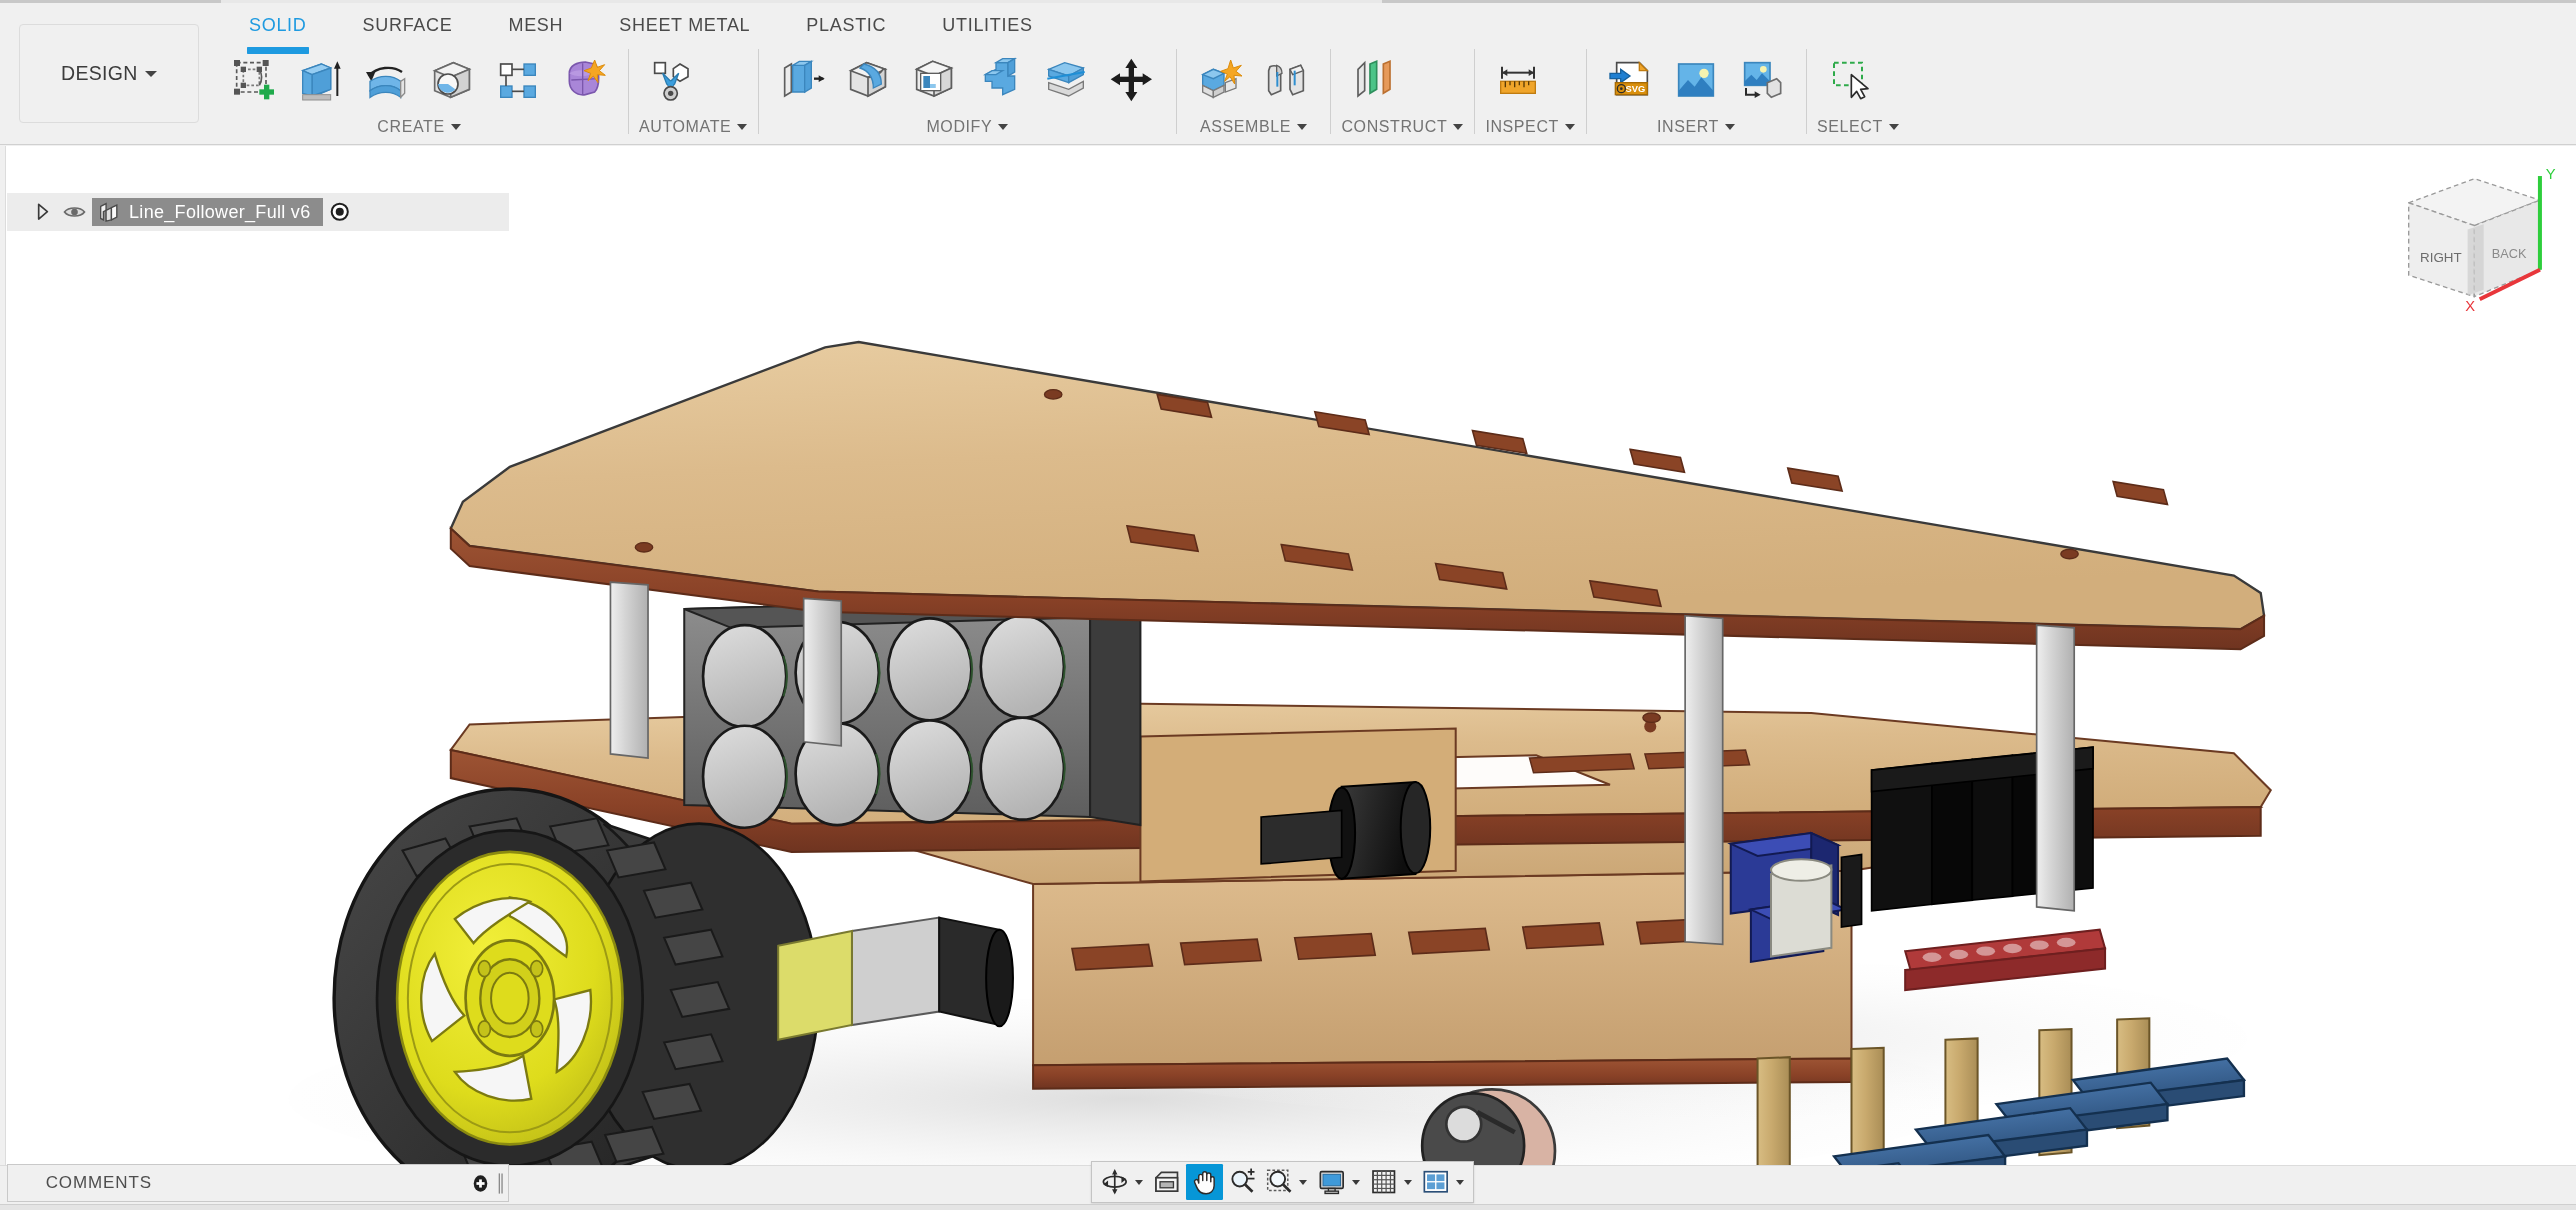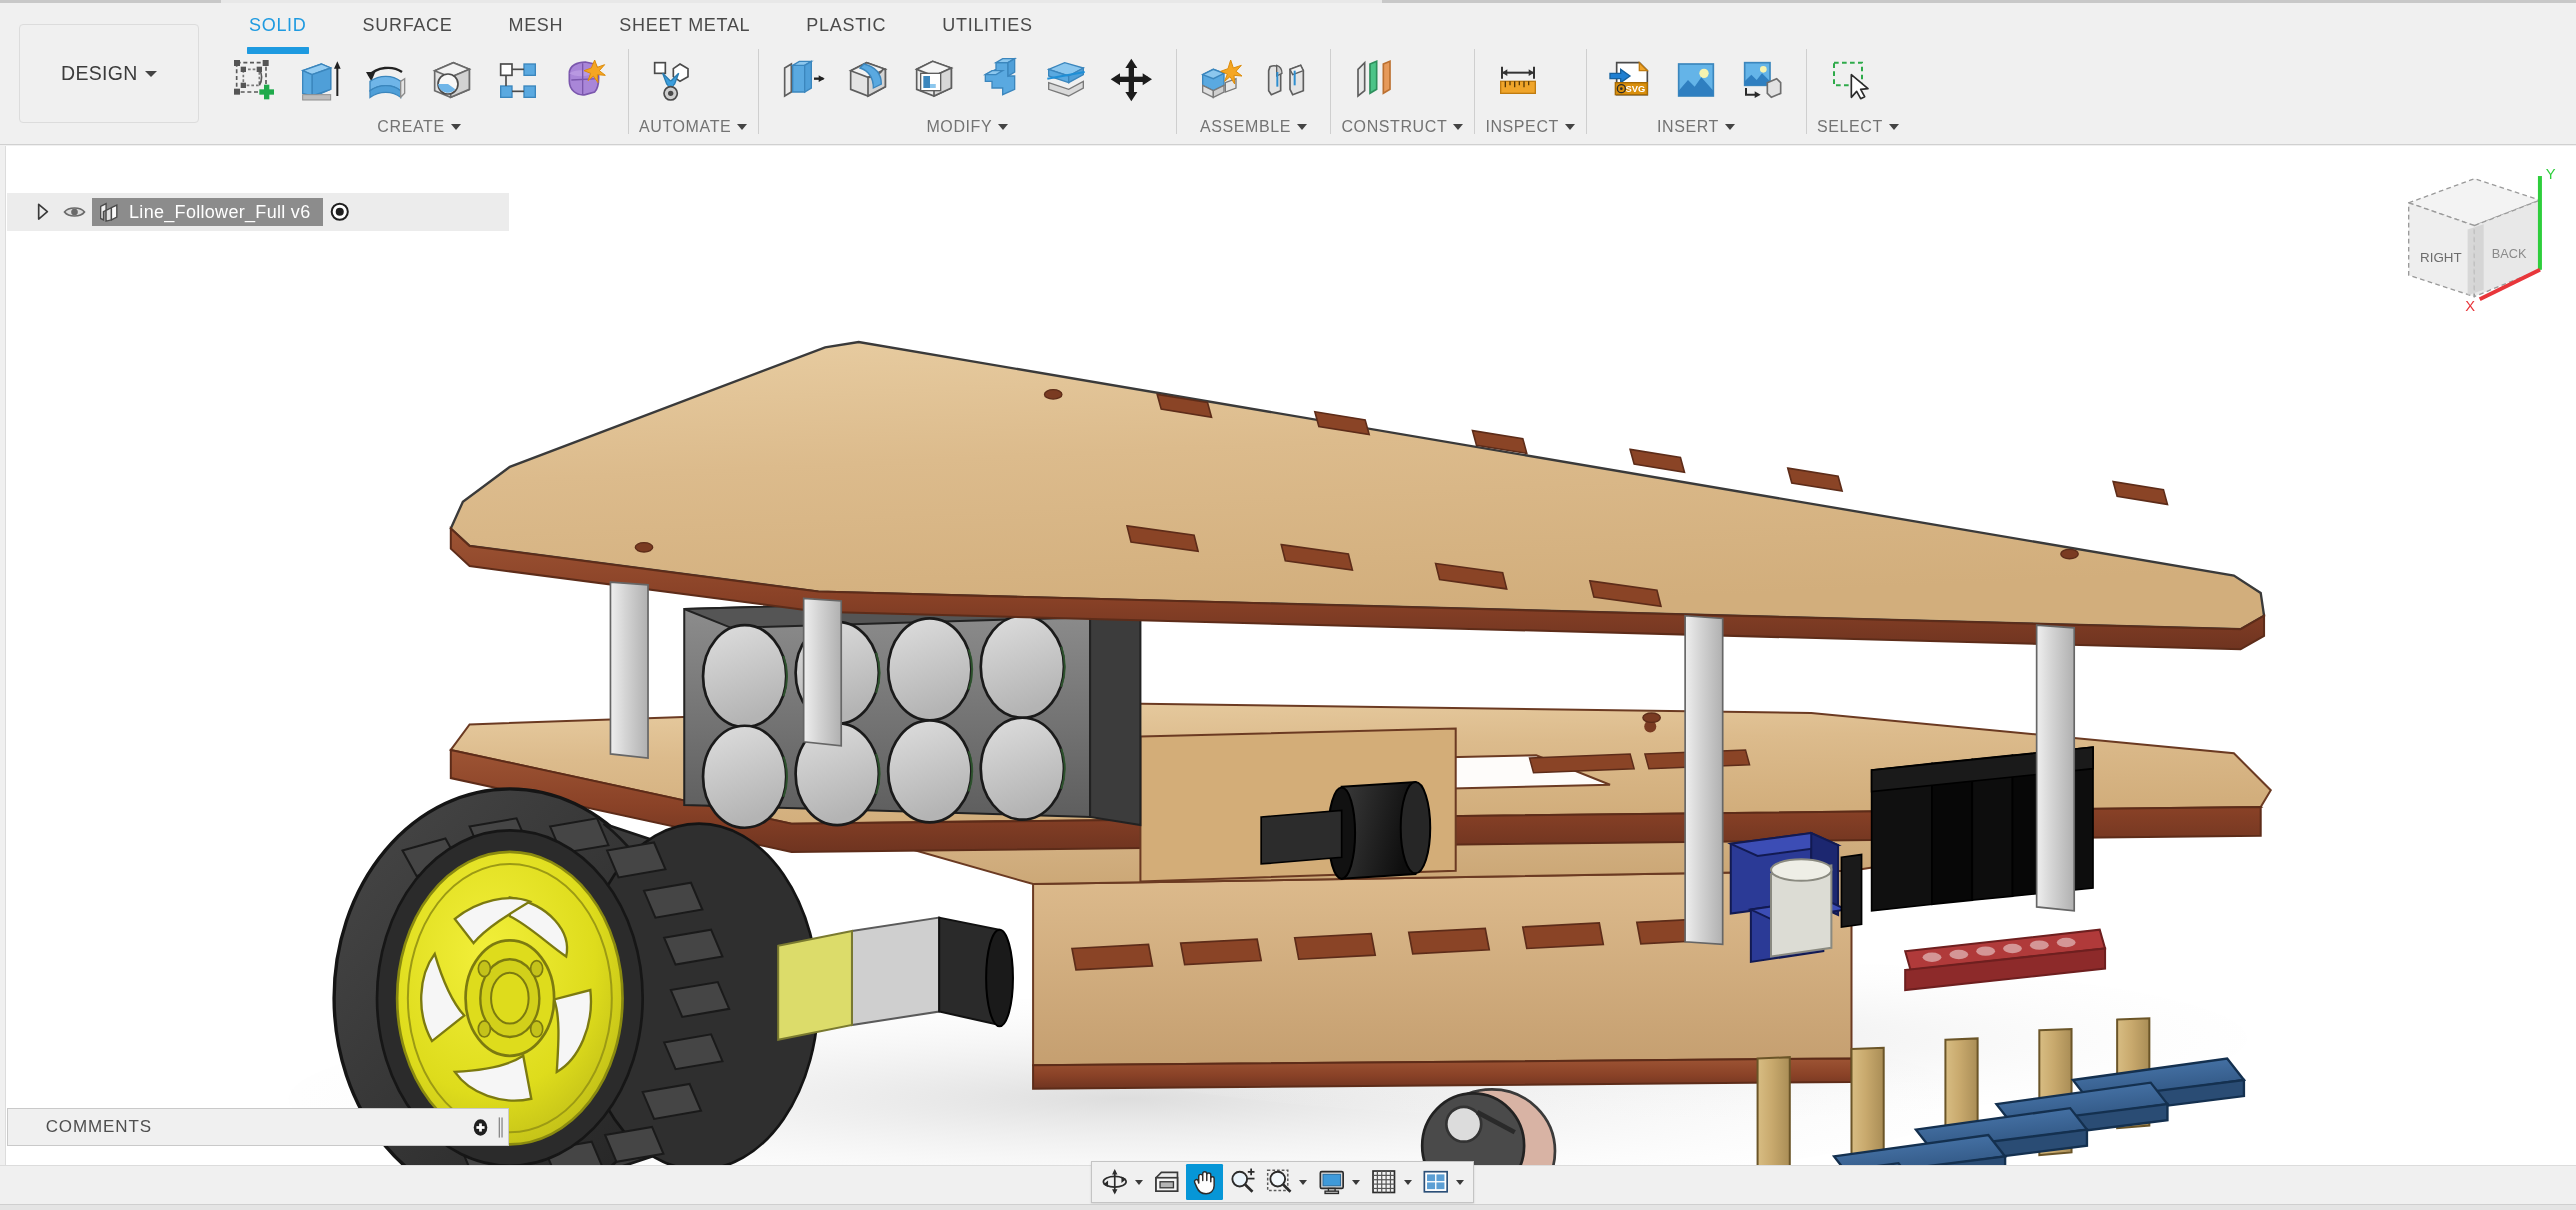--- a/index.html
+++ b/index.html
@@ -64,21 +64,21 @@
   .tri { width:27px; height:27px; display:flex;align-items:center;justify-content:center; cursor:pointer;}
   .eye { width:35px; height:29.5px; display:flex;align-items:center;justify-content:center; cursor:pointer;}
   .node-chip { display:flex; align-items:center; height:28px; background:#8c8c8c;
      padding:0 6.7px 0 2.7px; cursor:pointer; }
   .node-icon { width:28px; height:27px; display:flex;align-items:center;justify-content:center; }
   .node-label { font-size:18px; color:#fff; letter-spacing:0.3px; margin-left:6.7px;
      margin-right:5.4px; white-space:nowrap; }
   .node-target { width:35px; height:29.5px; display:flex;align-items:center;justify-content:center;
      cursor:pointer; }
 
-  #comments-panel { position:absolute; left:6.7px; top:1108px; width:502px; height:38px;
+  #comments-panel { position:absolute; left:6.7px; top:1164px; width:502px; height:38px;
      background:#f0f0f0; border:0.7px solid #c9c9c9; display:flex; align-items:center;
      padding-left:38px; }
 
   
   #canvas { position:absolute; left:0px; top:146px; width:2576px; height:1020px;
      background:#ffffff; overflow:hidden; }
   #canvas svg { display:block; }
   #left-edge { position:absolute; left:0; top:146px; width:6px; height:1020px; background:#f0f0f0;
      border-right:0.7px solid #dcdcdc;}
 

